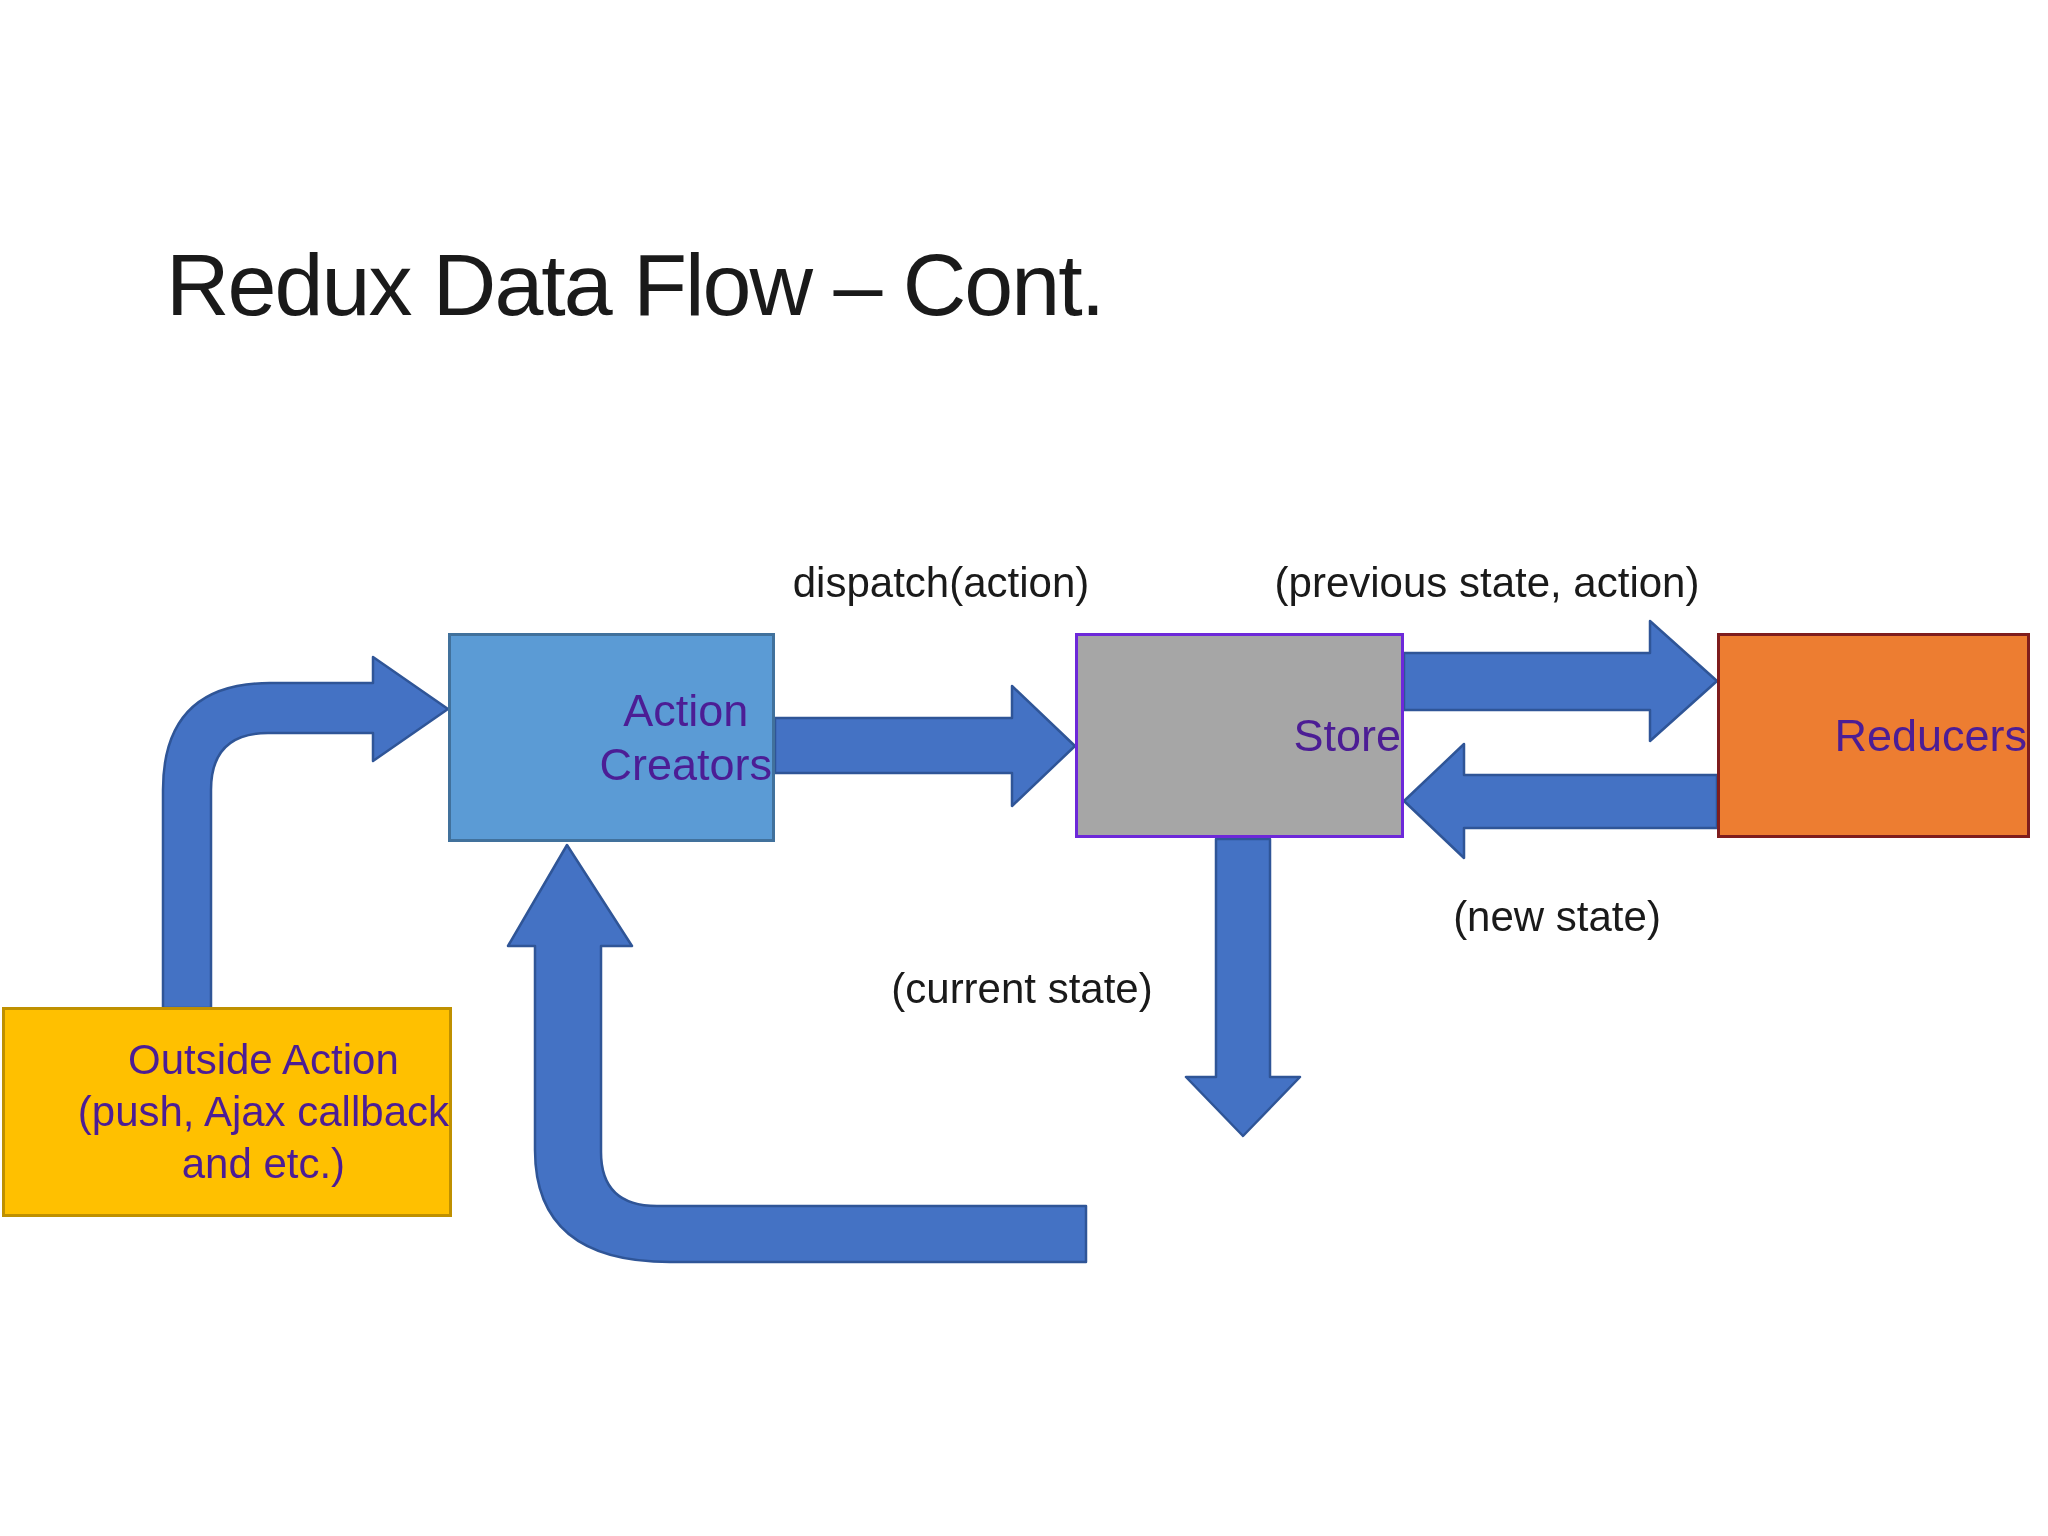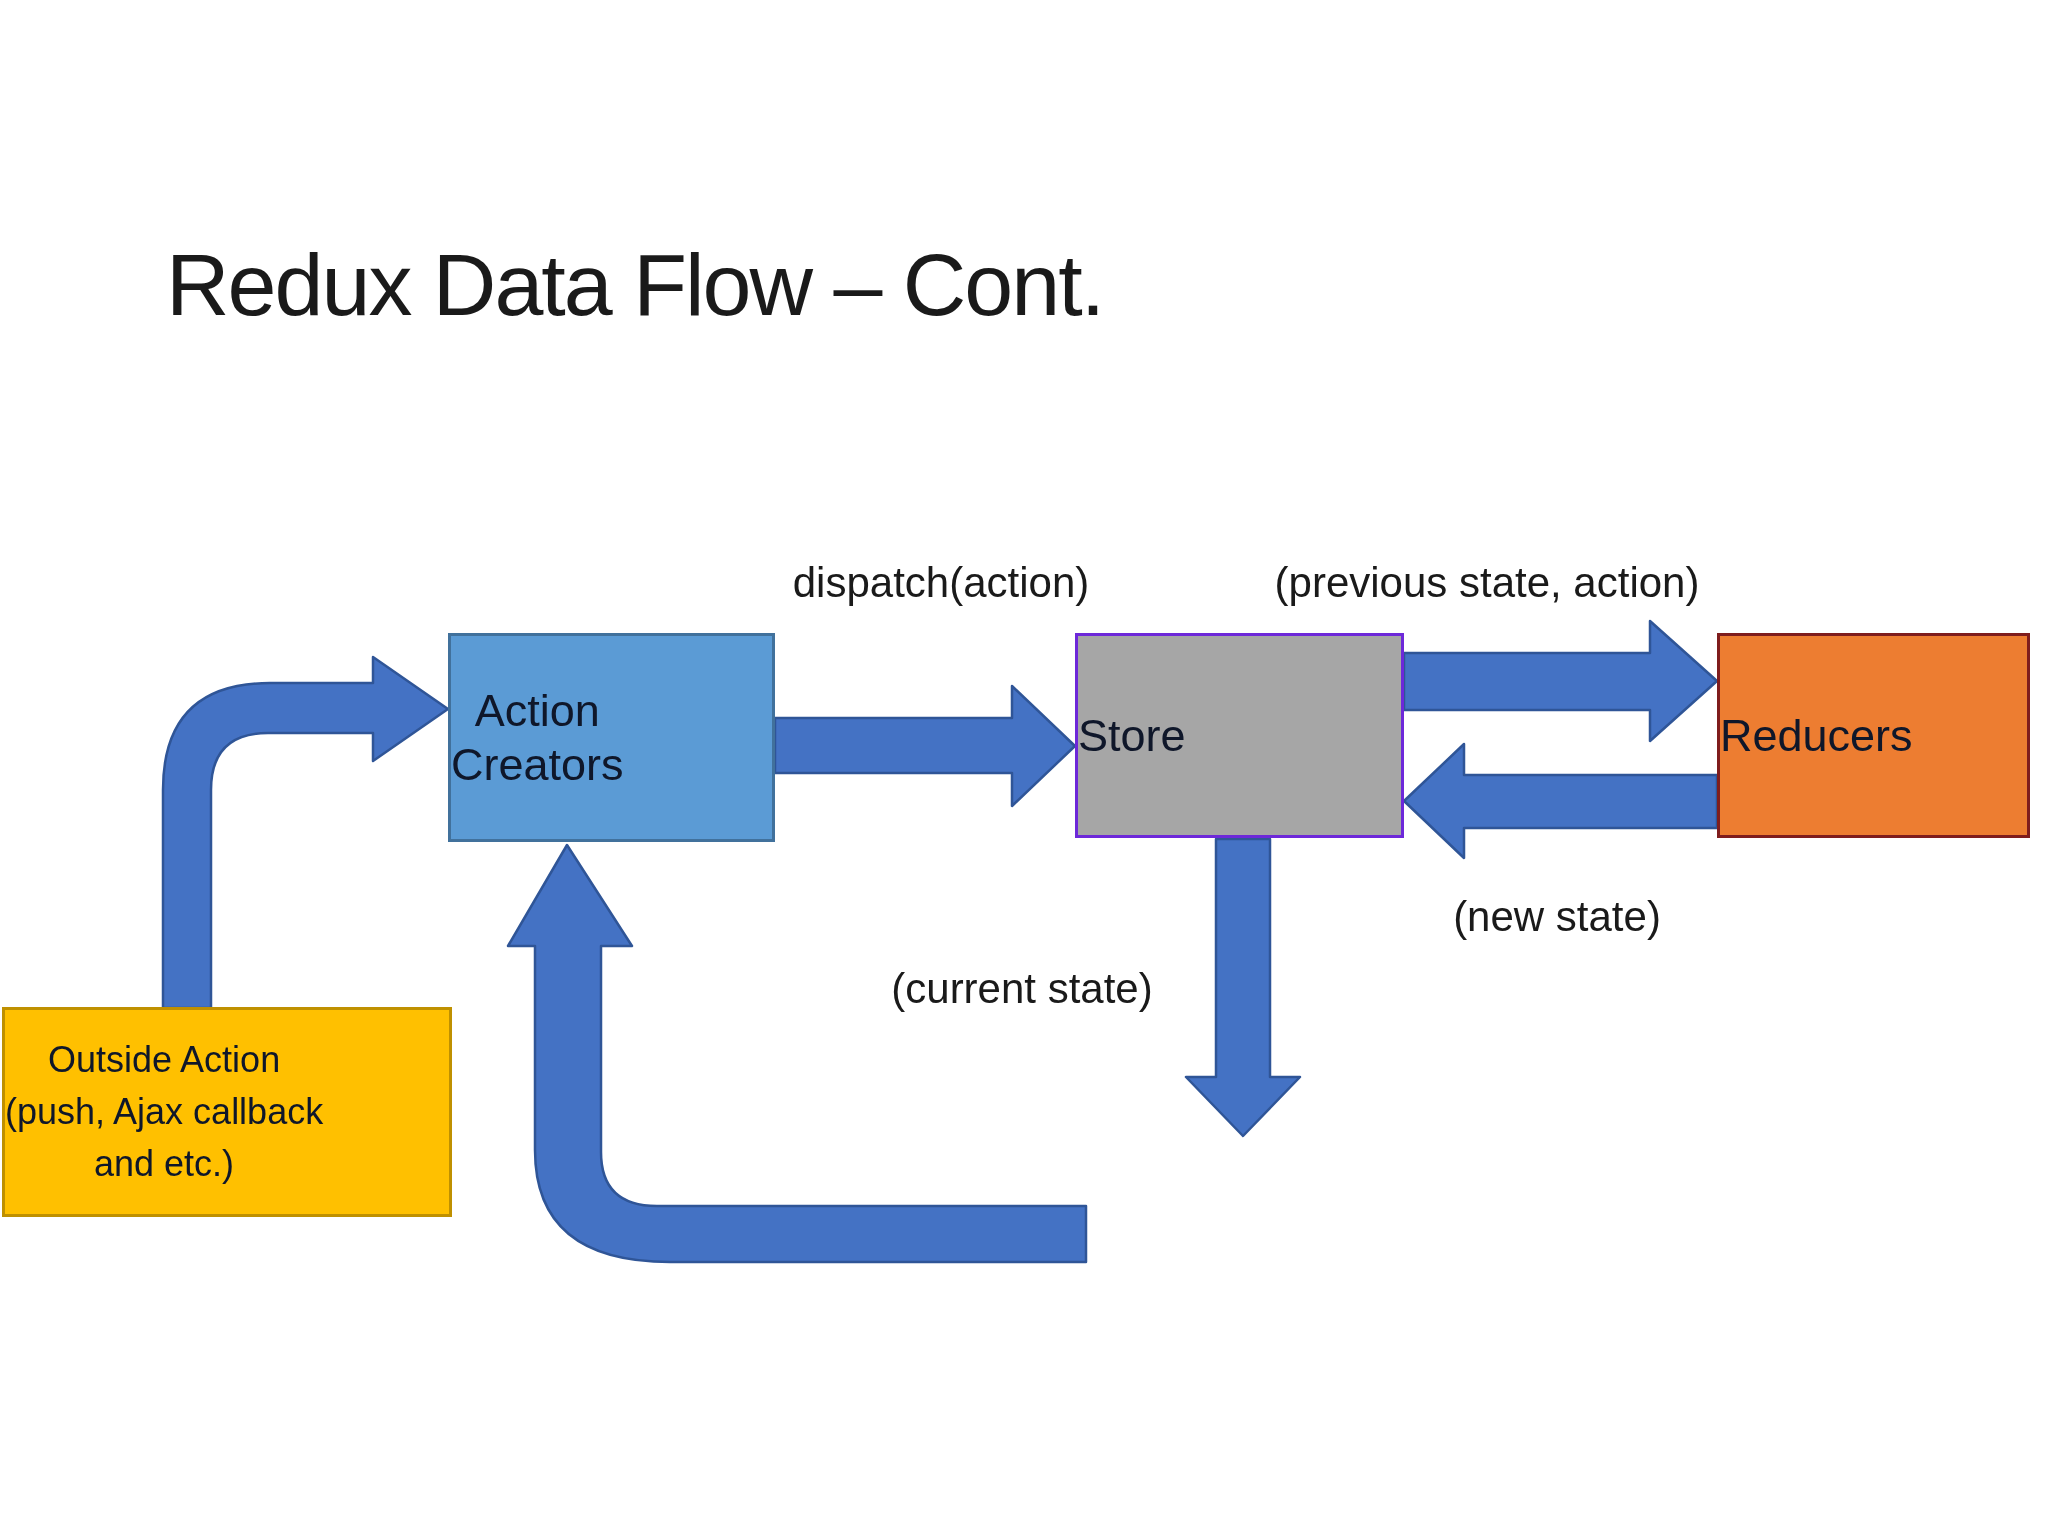--- a/index.html
+++ b/index.html
@@ -37,23 +37,23 @@
     fill: #4472C4;
     stroke: #2F5597;
     stroke-width: 2.5;
     stroke-linejoin: round;
   }
   .node {
     position: absolute;
     box-sizing: border-box;
     display: flex;
     align-items: center;
-    justify-content: flex-start;
+    justify-content: flex-end;
     text-align: center;
-    color: #0f172a;
+    color: #4c1d95;
   }
   .node-label {
     white-space: pre-line;
     font-size: 45px;
     line-height: 54px;
   }
   .node-action-creators {
     left: 448px; top: 633px; width: 327px; height: 209px;
     background: #5B9BD5;
     border: 3px solid #41719C;
@@ -72,21 +72,21 @@
     left: 1085px; top: 1138px; width: 335px; height: 206px;
     background: #70AD47;
     border: 3px solid #507E32;
   }
   .node-outside-action {
     left: 2px; top: 1007px; width: 450px; height: 210px;
     background: #FFC000;
     border: 3px solid #BF9000;
   }
   .node-outside-action .node-label {
-    font-size: 36px;
+    font-size: 42px;
     line-height: 52px;
   }
   .edge-label {
     position: absolute;
     transform: translate(-50%, -50%);
     font-size: 42px;
     color: #1a1a1a;
     white-space: nowrap;
   }
   .label-dispatch        { left: 895px;  top: 583px; margin-left: 46px; }

